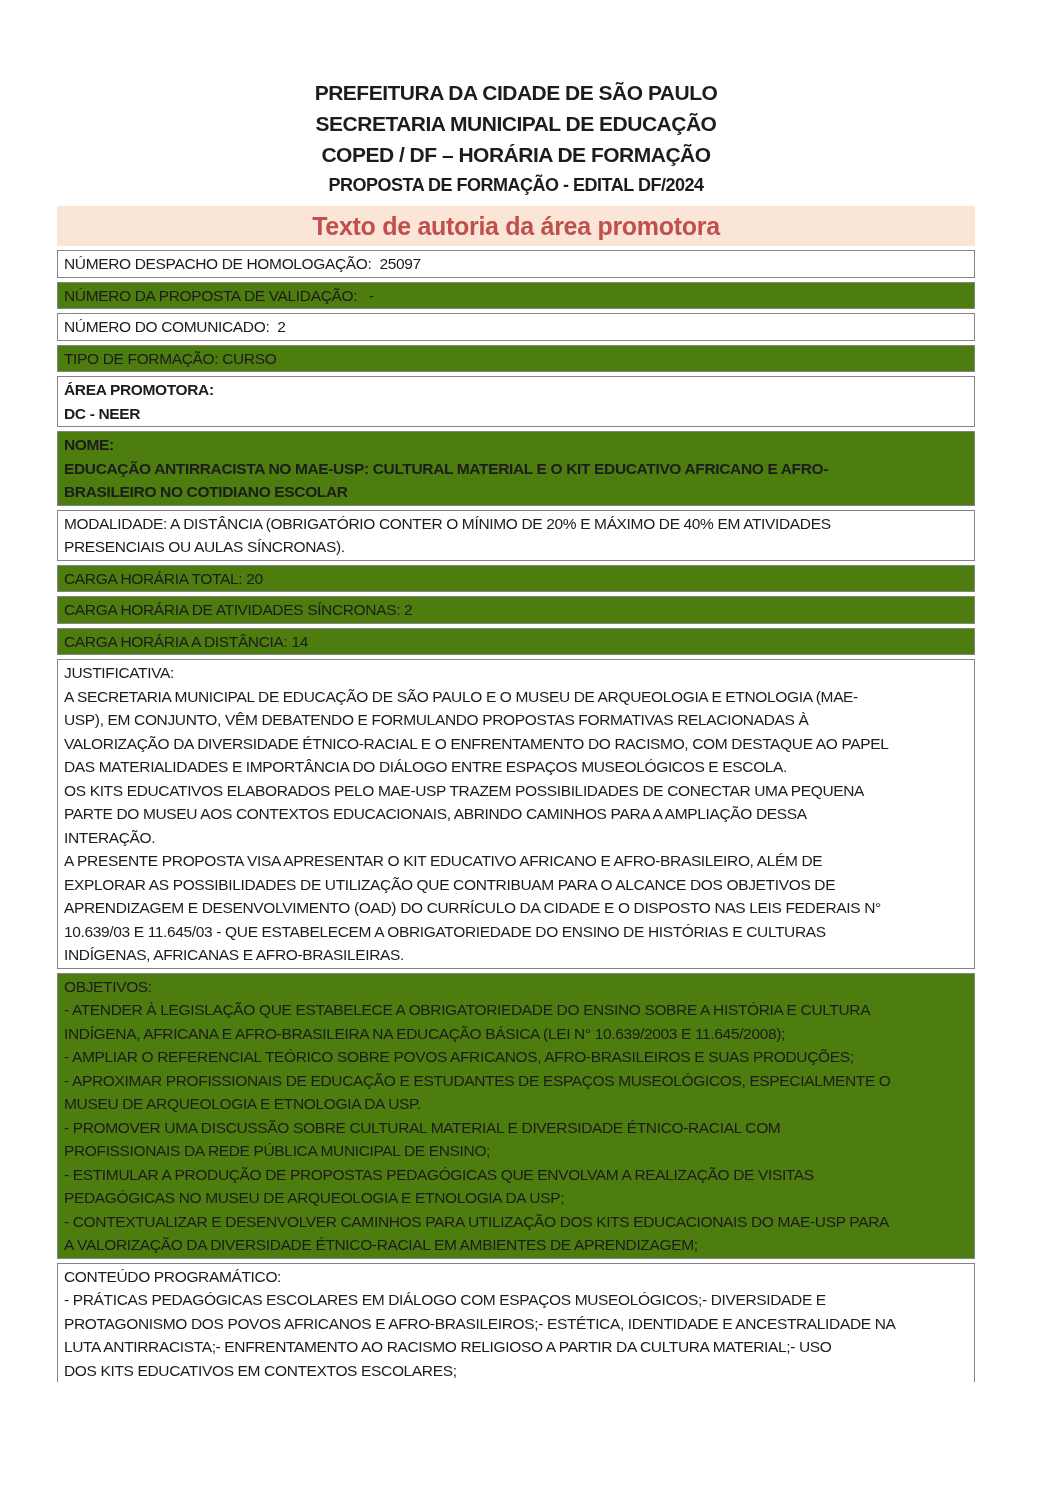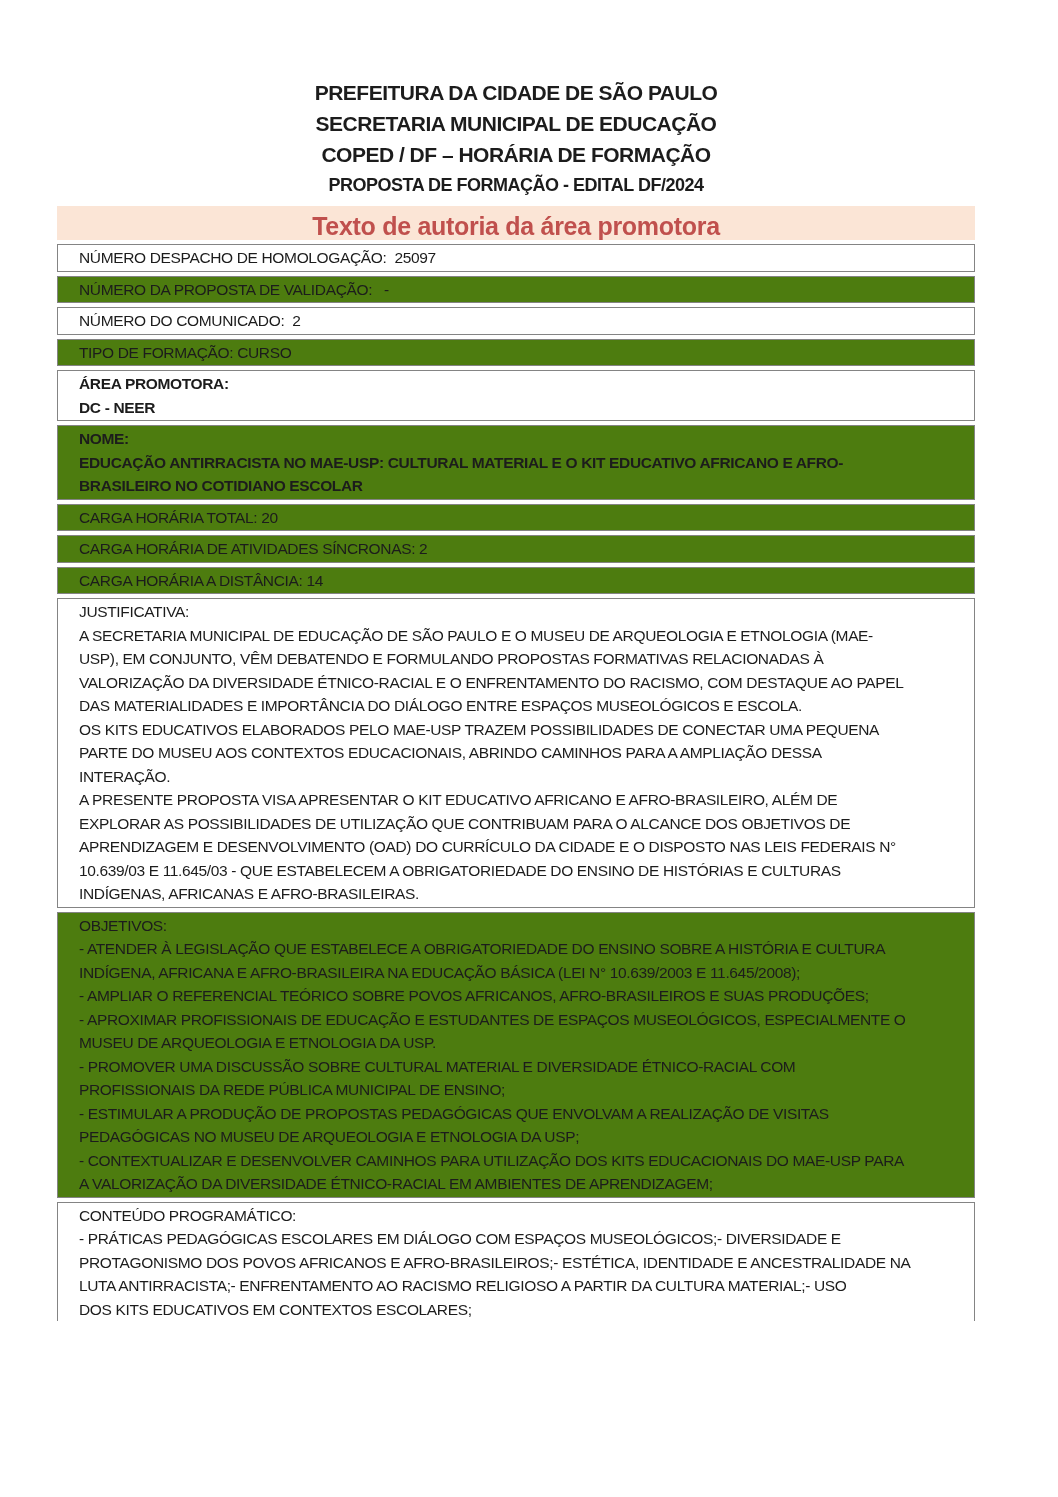--- a/index.html
+++ b/index.html
@@ -25,41 +25,41 @@
   .doc-header .h-line {
     font-size: 21px;
     line-height: 31px;
     white-space: pre;
   }
   .doc-header .h-line.big {
     font-size: 18px;
   }
   .banner {
     margin-top: 5px;
-    height: 34px;
+    height: 40px;
     background: #FBE5D6;
     text-align: center;
   }
   .banner .banner-text {
     display: inline-block;
     font-size: 25px;
     line-height: 40px;
     font-weight: bold;
     color: #C0504D;
     letter-spacing: -0.3px;
     white-space: pre;
   }
   .fields {
     margin-top: 4px;
   }
   .field-row {
     box-sizing: content-box;
     border: 1px solid #848484;
     background: #ffffff;
-    padding: 1px 21px;
+    padding: 1px 6px;
     margin-bottom: 4px;
     font-size: 15.5px;
     line-height: 23.5px;
     letter-spacing: -0.35px;
     white-space: pre;
     overflow: hidden;
   }
   .field-row.peach { background: #4d7c0f; }
   .field-row.bold  { font-weight: bold; }
   .field-row.cut   { border-bottom: none; padding-bottom: 0; }
@@ -83,20 +83,22 @@
   <div class="fields">
     <div class="field-row">NÚMERO DESPACHO DE HOMOLOGAÇÃO:  25097</div>
     <div class="field-row peach">NÚMERO DA PROPOSTA DE VALIDAÇÃO:   -</div>
     <div class="field-row">NÚMERO DO COMUNICADO:  2</div>
     <div class="field-row peach">TIPO DE FORMAÇÃO: CURSO</div>
     <div class="field-row bold">ÁREA PROMOTORA:
 DC - NEER</div>
     <div class="field-row peach bold">NOME:
 EDUCAÇÃO ANTIRRACISTA NO MAE-USP: CULTURAL MATERIAL E O KIT EDUCATIVO AFRICANO E AFRO-
 BRASILEIRO NO COTIDIANO ESCOLAR</div>
+    <div class="field-row">MODALIDADE: A DISTÂNCIA (OBRIGATÓRIO CONTER O MÍNIMO DE 20% E MÁXIMO DE 40% EM ATIVIDADES
+PRESENCIAIS OU AULAS SÍNCRONAS).</div>
     <div class="field-row peach">CARGA HORÁRIA TOTAL: 20</div>
     <div class="field-row peach">CARGA HORÁRIA DE ATIVIDADES SÍNCRONAS: 2</div>
     <div class="field-row peach">CARGA HORÁRIA A DISTÂNCIA: 14</div>
     <div class="field-row">JUSTIFICATIVA:
 A SECRETARIA MUNICIPAL DE EDUCAÇÃO DE SÃO PAULO E O MUSEU DE ARQUEOLOGIA E ETNOLOGIA (MAE-
 USP), EM CONJUNTO, VÊM DEBATENDO E FORMULANDO PROPOSTAS FORMATIVAS RELACIONADAS À
 VALORIZAÇÃO DA DIVERSIDADE ÉTNICO-RACIAL E O ENFRENTAMENTO DO RACISMO, COM DESTAQUE AO PAPEL
 DAS MATERIALIDADES E IMPORTÂNCIA DO DIÁLOGO ENTRE ESPAÇOS MUSEOLÓGICOS E ESCOLA.
 OS KITS EDUCATIVOS ELABORADOS PELO MAE-USP TRAZEM POSSIBILIDADES DE CONECTAR UMA PEQUENA
 PARTE DO MUSEU AOS CONTEXTOS EDUCACIONAIS, ABRINDO CAMINHOS PARA A AMPLIAÇÃO DESSA

